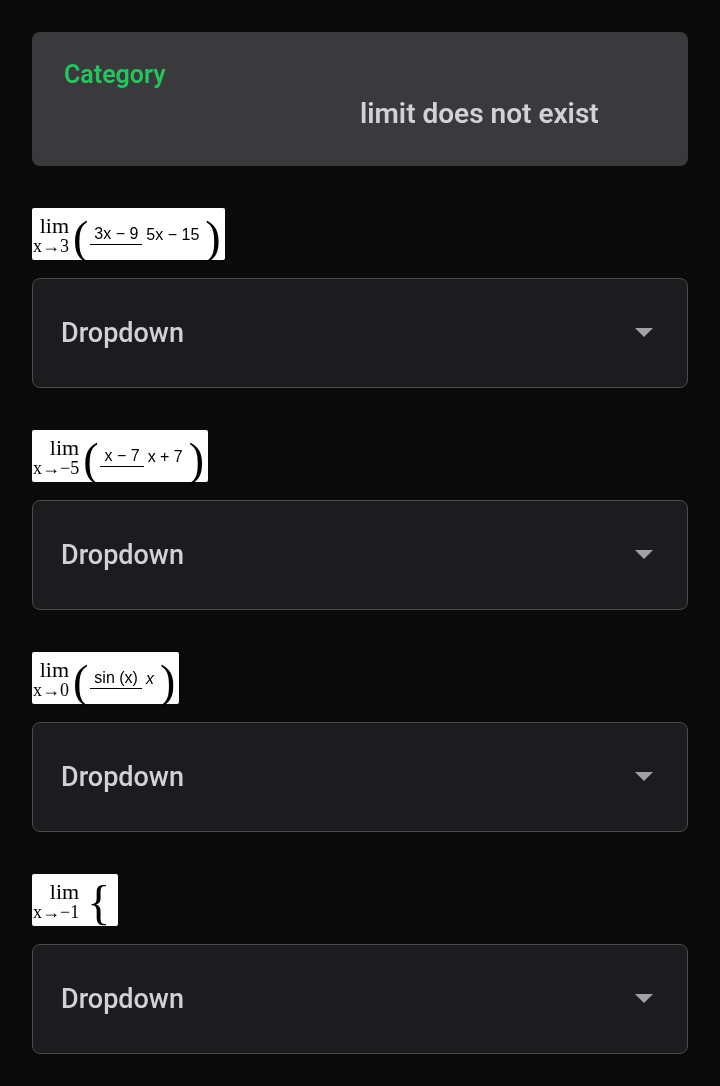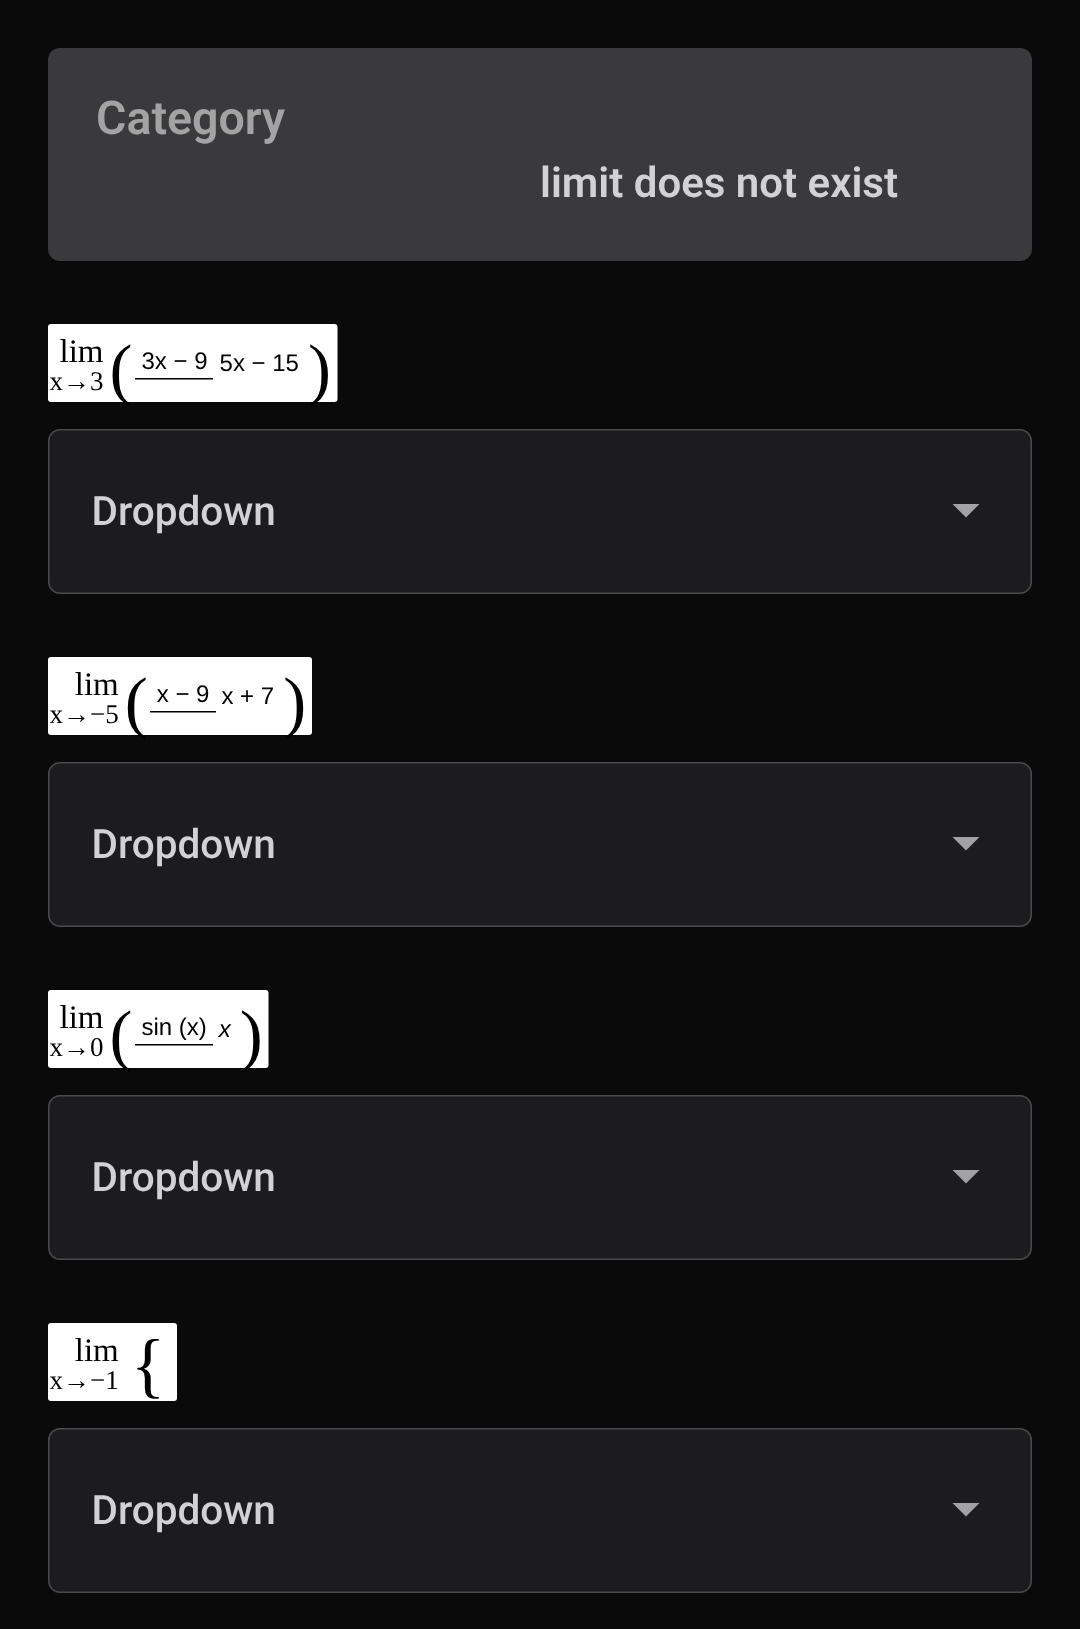--- a/index.html
+++ b/index.html
@@ -21,22 +21,22 @@
       background: #3a3a3c;
       border-radius: 8px;
       padding: 28px 32px 36px 32px;
       margin-top: 32px;
       display: flex;
     }
     .category-column {
       flex: 1;
     }
     .category-label {
-      color: #a3a3a3;
-      font-size: 31px;
+      color: #22c55e;
+      font-size: 25px;
       font-weight: 600;
       margin-bottom: 8px;
       display: block;
     }
     .category-value {
       color: #d1d1d6;
       font-size: 28px;
       font-weight: 600;
     }
     .item {
@@ -174,21 +174,21 @@
 
   <div class="item">
     <div class="math-box">
       <div class="lim-wrap">
         <span class="lim-text">
           <span class="lim-top">lim</span>
           <span class="lim-bottom">x→−5</span>
         </span>
         <span class="paren">(</span>
         <span class="frac">
-          <span class="frac-num">x − 9</span>
+          <span class="frac-num">x − 7</span>
           <span class="frac-den">x + 7</span>
         </span>
         <span class="paren">)</span>
       </div>
     </div>
     <div class="dropdown">
       <span>Dropdown</span>
       <span class="chevron"></span>
     </div>
   </div>

